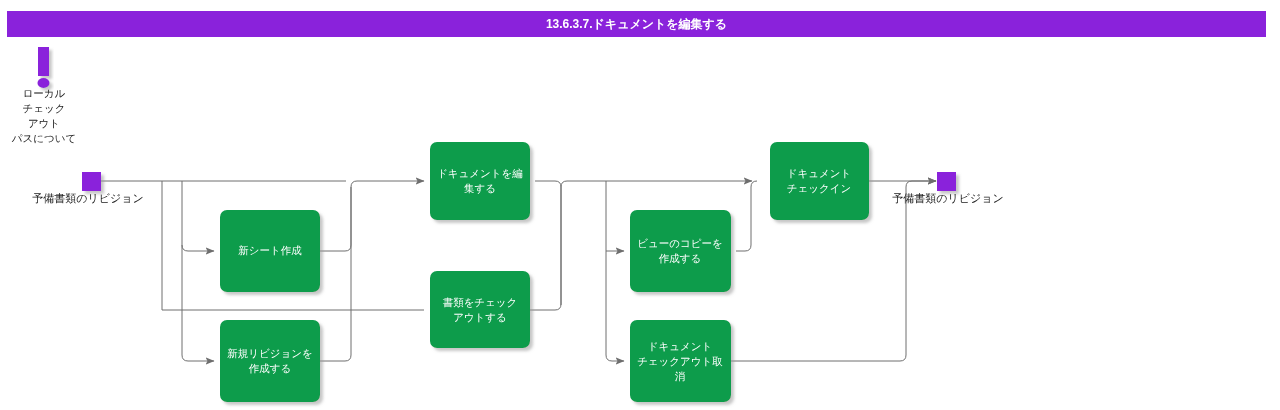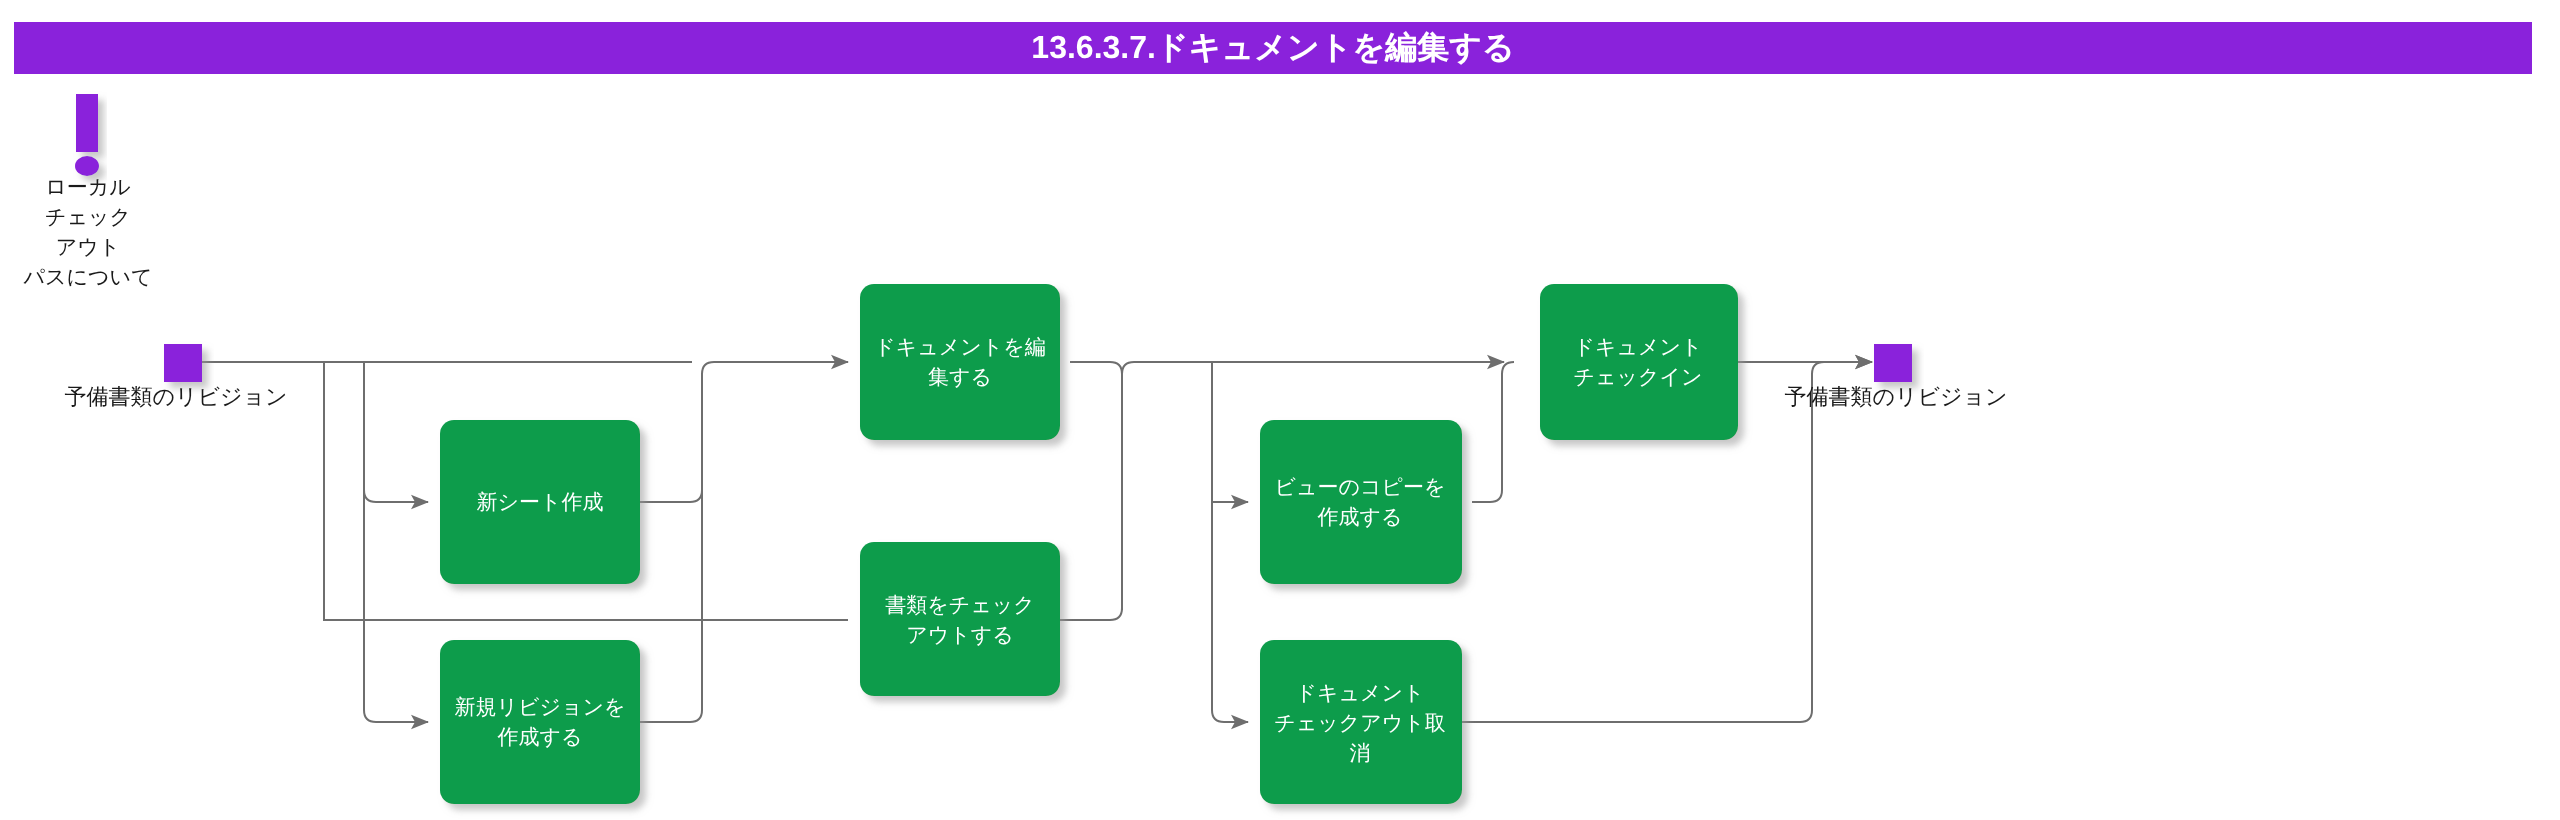--- a/index.html
+++ b/index.html
@@ -14,21 +14,21 @@
 
   
   .header-bar{
     position:absolute;left:7px;top:11px;
     width:1259px;height:26px;
     background:#8A22DB;
     display:flex;align-items:center;justify-content:center;
   }
   .header-title{
     color:#ffffff;
-    font-size:16px;
+    font-size:12px;
     font-weight:bold;
     letter-spacing:0px;
     white-space:nowrap;
   }
 
   
   svg#diagram{position:absolute;left:0;top:0;width:1280px;height:410px;}
 
   .box-label{
     fill:#ffffff;

